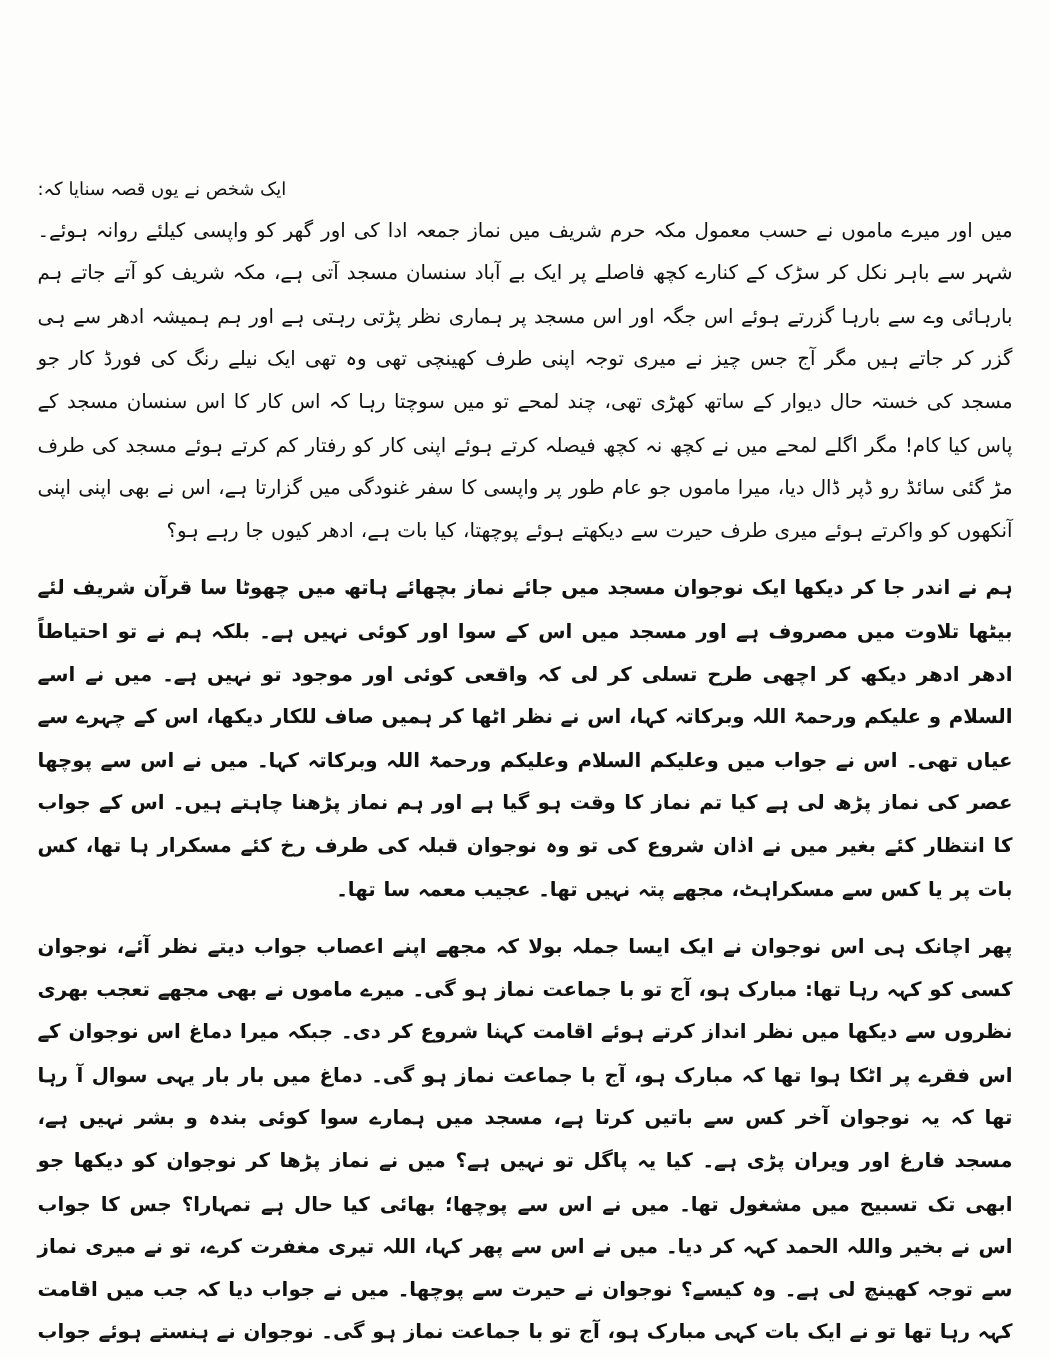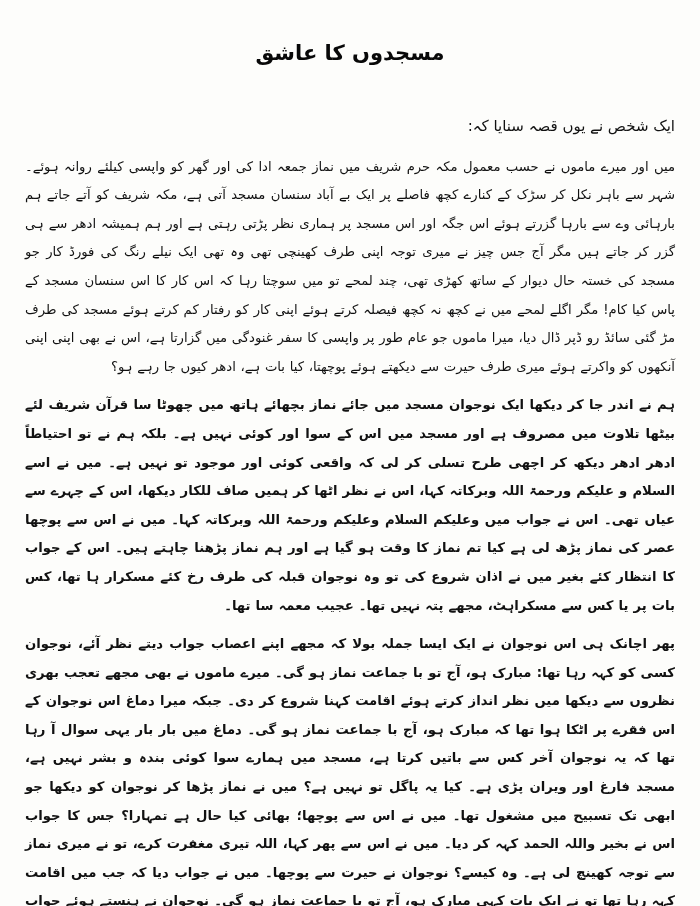--- a/index.html
+++ b/index.html
@@ -54,22 +54,22 @@
     text-align: justify;
     text-justify: inter-word;
     font-family: "DejaVu Sans", sans-serif;
     font-size: 13.2px;
     line-height: 28.6px;
     color: #111111;
   }
 
   .intro-line {
     direction: rtl;
-    text-align: right;
-    font-size: 15px;
+    text-align: left;
+    font-size: 12px;
     line-height: 28.6px;
     margin: 0 0 0 0;
     white-space: nowrap;
   }
 
   .para {
     direction: rtl;
     text-align: justify;
     text-align-last: right;
     margin: 0;
@@ -78,29 +78,28 @@
     line-height: 28.6px;
     word-spacing: 0.5px;
   }
 
   .para + .para {
     margin-top: 10px;
     font-weight: bold;
   }
 
   .gap-after-intro {
-    margin-top: 12px;
+    margin-top: 0px;
   }
 </style>
 </head>
 <body>
 
 <div class="page">
 
-  <h1 class="doc-title">مسجدوں کا عاشق</h1>
 
   <div class="body-text">
 
     <p class="intro-line">ایک شخص نے یوں قصہ سنایا کہ:</p>
 
     <p class="para gap-after-intro">میں اور میرے ماموں نے حسب معمول مکہ حرم شریف میں نماز جمعہ ادا کی اور گھر کو واپسی کیلئے روانہ ہوئے۔ شہر سے باہر نکل کر سڑک کے کنارے کچھ فاصلے پر ایک بے آباد سنسان مسجد آتی ہے، مکہ شریف کو آتے جاتے ہم بارہائی وے سے بارہا گزرتے ہوئے اس جگہ اور اس مسجد پر ہماری نظر پڑتی رہتی ہے اور ہم ہمیشہ ادھر سے ہی گزر کر جاتے ہیں مگر آج جس چیز نے میری توجہ اپنی طرف کھینچی تھی وہ تھی ایک نیلے رنگ کی فورڈ کار جو مسجد کی خستہ حال دیوار کے ساتھ کھڑی تھی، چند لمحے تو میں سوچتا رہا کہ اس کار کا اس سنسان مسجد کے پاس کیا کام! مگر اگلے لمحے میں نے کچھ نہ کچھ فیصلہ کرتے ہوئے اپنی کار کو رفتار کم کرتے ہوئے مسجد کی طرف مڑ گئی سائڈ رو ڈپر ڈال دیا، میرا ماموں جو عام طور پر واپسی کا سفر غنودگی میں گزارتا ہے، اس نے بھی اپنی اپنی آنکھوں کو واکرتے ہوئے میری طرف حیرت سے دیکھتے ہوئے پوچھتا، کیا بات ہے، ادھر کیوں جا رہے ہو؟</p>
 
     <p class="para">ہم نے اندر جا کر دیکھا ایک نوجوان مسجد میں جائے نماز بچھائے ہاتھ میں چھوٹا سا قرآن شریف لئے بیٹھا تلاوت میں مصروف ہے اور مسجد میں اس کے سوا اور کوئی نہیں ہے۔ بلکہ ہم نے تو احتیاطاً ادھر ادھر دیکھ کر اچھی طرح تسلی کر لی کہ واقعی کوئی اور موجود تو نہیں ہے۔ میں نے اسے السلام و علیکم ورحمۃ اللہ وبرکاتہ کہا، اس نے نظر اٹھا کر ہمیں صاف للکار دیکھا، اس کے چہرے سے عیاں تھی۔ اس نے جواب میں وعلیکم السلام وعلیکم ورحمۃ اللہ وبرکاتہ کہا۔ میں نے اس سے پوچھا عصر کی نماز پڑھ لی ہے کیا تم نماز کا وقت ہو گیا ہے اور ہم نماز پڑھنا چاہتے ہیں۔ اس کے جواب کا انتظار کئے بغیر میں نے اذان شروع کی تو وہ نوجوان قبلہ کی طرف رخ کئے مسکرار ہا تھا، کس بات پر یا کس سے مسکراہٹ، مجھے پتہ نہیں تھا۔ عجیب معمہ سا تھا۔</p>
 
     <p class="para">پھر اچانک ہی اس نوجوان نے ایک ایسا جملہ بولا کہ مجھے اپنے اعصاب جواب دیتے نظر آئے، نوجوان کسی کو کہہ رہا تھا: مبارک ہو، آج تو با جماعت نماز ہو گی۔ میرے ماموں نے بھی مجھے تعجب بھری نظروں سے دیکھا میں نظر انداز کرتے ہوئے اقامت کہنا شروع کر دی۔ جبکہ میرا دماغ اس نوجوان کے اس فقرے پر اٹکا ہوا تھا کہ مبارک ہو، آج با جماعت نماز ہو گی۔ دماغ میں بار بار یہی سوال آ رہا تھا کہ یہ نوجوان آخر کس سے باتیں کرتا ہے، مسجد میں ہمارے سوا کوئی بندہ و بشر نہیں ہے، مسجد فارغ اور ویران پڑی ہے۔ کیا یہ پاگل تو نہیں ہے؟ میں نے نماز پڑھا کر نوجوان کو دیکھا جو ابھی تک تسبیح میں مشغول تھا۔ میں نے اس سے پوچھا؛ بھائی کیا حال ہے تمہارا؟ جس کا جواب اس نے بخیر واللہ الحمد کہہ کر دیا۔ میں نے اس سے پھر کہا، اللہ تیری مغفرت کرے، تو نے میری نماز سے توجہ کھینچ لی ہے۔ وہ کیسے؟ نوجوان نے حیرت سے پوچھا۔ میں نے جواب دیا کہ جب میں اقامت کہہ رہا تھا تو نے ایک بات کہی مبارک ہو، آج تو با جماعت نماز ہو گی۔ نوجوان نے ہنستے ہوئے جواب دیا کہ</p>

